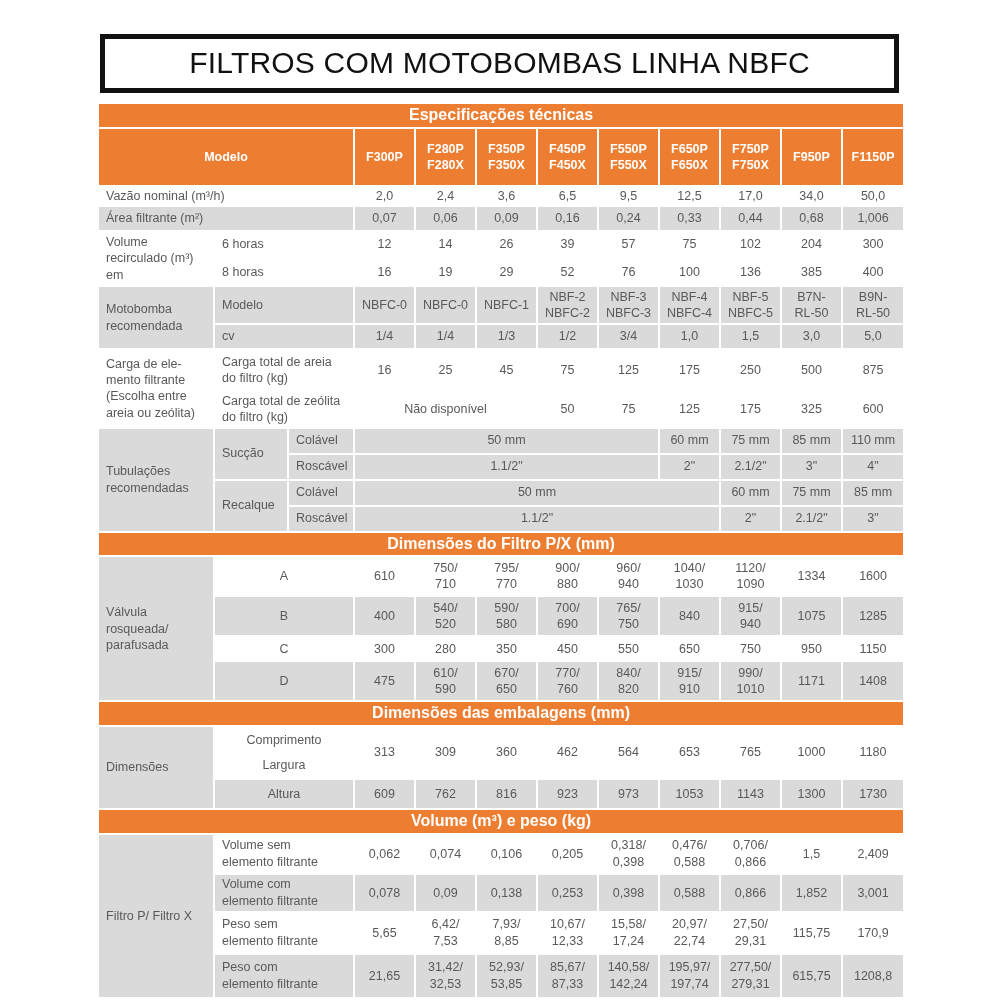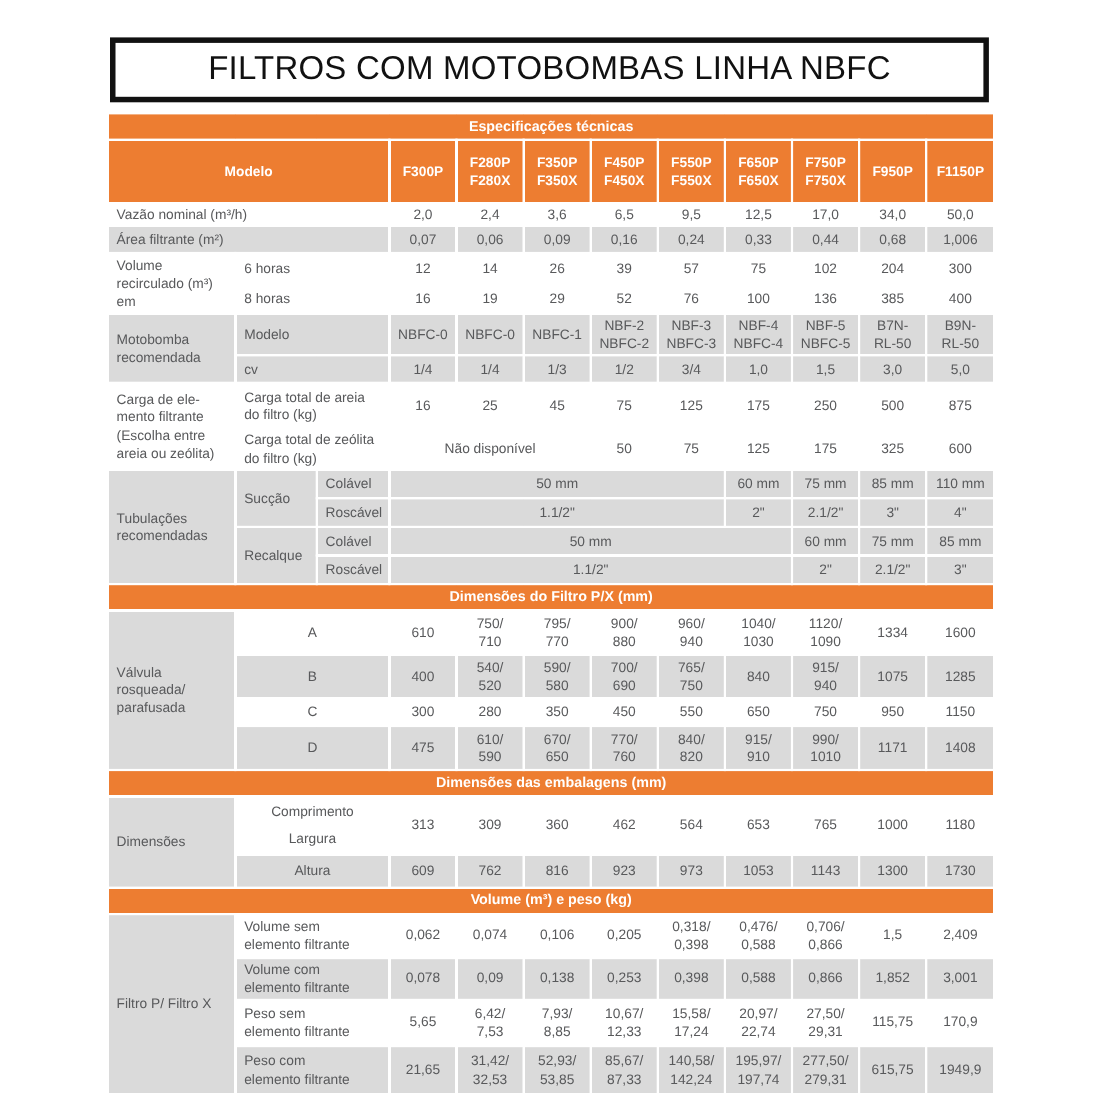--- a/index.html
+++ b/index.html
@@ -38,21 +38,21 @@
     white-space: pre-line;
     line-height: 1.3;
     overflow: hidden;
   }
   td.left { text-align: left; padding-left: 7px; }
   td.gray { background: #dadada; }
   td.band {
     background: #ed7d31;
     color: #ffffff;
     font-weight: 700;
-    font-size: 13px;
+    font-size: 16px;
   }
   td.mhead {
     background: #ed7d31;
     color: #ffffff;
     font-weight: 700;
     font-size: 12.5px;
   }
   td.tall-gap { line-height: 1.95; }
   tr.band-row  { height: 24px; }
   tr.rhead     { height: 58px; }
@@ -440,17 +440,17 @@
 53,85</td>
           <td class="gray">85,67/
 87,33</td>
           <td class="gray">140,58/
 142,24</td>
           <td class="gray">195,97/
 197,74</td>
           <td class="gray">277,50/
 279,31</td>
           <td class="gray">615,75</td>
-          <td class="gray">1949,9</td>
+          <td class="gray">1208,8</td>
   </tr>
 </tbody>
     </table>
 </div>
 
 </body></html>

